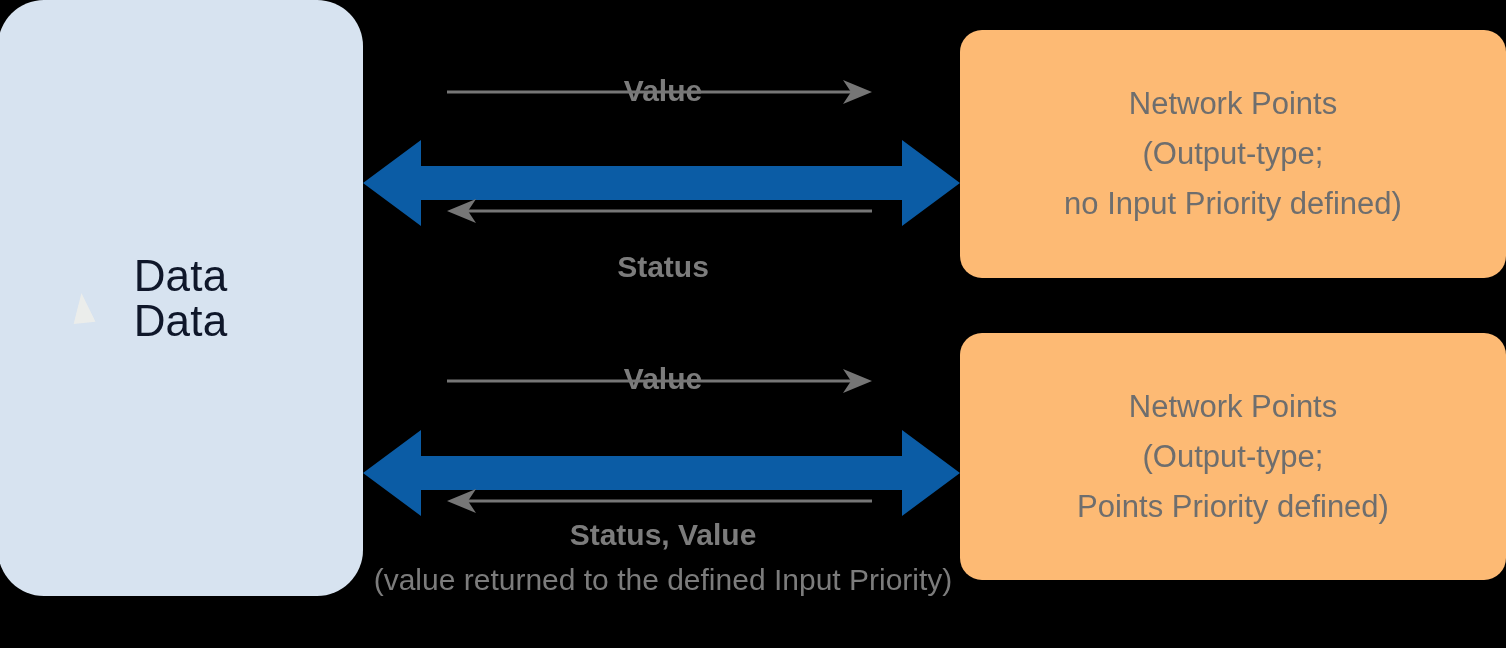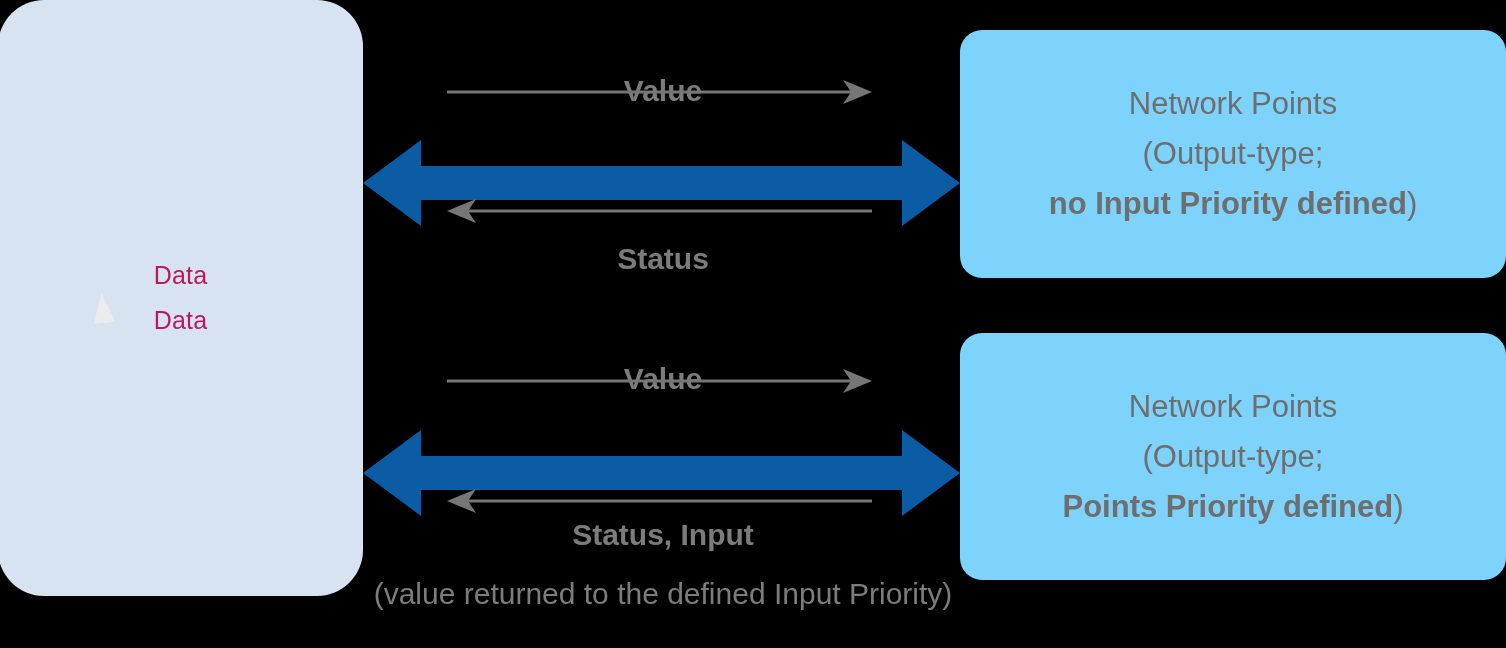--- a/index.html
+++ b/index.html
@@ -30,22 +30,22 @@
     left: -2px;
     top: 0px;
     width: 365px;
     height: 596px;
     background: #D7E3F0;
     border-radius: 46px;
   }
 
   .dp-label {
     position: relative;
-    color: #be185d;
-    font-size: 25px;
+    color: #0f172a;
+    font-size: 44px;
     line-height: 45px;
     font-weight: 400;
     letter-spacing: 0.2px;
   }
   .dp-line { display: block; }
 
   .dp-cursor {
     position: absolute;
     left: -62px;
     top: 40px;
@@ -54,33 +54,33 @@
     border-left: 11px solid transparent;
     border-right: 11px solid transparent;
     border-bottom: 30px solid #EFEFEA;
     opacity: 0.85;
     transform: rotate(-6deg);
   }
 
   .np-box {
     left: 960px;
     width: 546px;
-    background: #7dd3fc;
+    background: #fdba74;
     border-radius: 22px;
   }
   #network-box-top { top: 30px; height: 248px; }
   #network-box-bottom { top: 333px; height: 247px; }
 
   .np-label {
     color: #6E6E6E;
     font-size: 31px;
     line-height: 50px;
     font-weight: 400;
   }
-  .np-label b { font-weight: 700; color: #6E6E6E; }
+  .np-label b { font-weight: 400; color: #6E6E6E; }
 
   
   .arrow-group { position: absolute; left: 363px; width: 600px; }
   #arrow-group-top { top: 30px; }
   #arrow-group-bottom { top: 338px; }
 
   
   .blue-arrow {
     position: absolute;
     left: 0px;
@@ -110,31 +110,31 @@
     width: 600px;
     left: 0px;
     text-align: center;
     color: #7C7C7C;
     font-size: 30px;
     font-weight: 700;
     line-height: 38px;
     letter-spacing: 0px;
   }
   #caption-value-top { top: 42px; }
-  #caption-status-top { top: 210px; }
+  #caption-status-top { top: 218px; }
   #caption-value-bottom { top: 22px; }
   #caption-status-bottom { top: 178px; }
 
   .caption-sub {
     display: block;
     font-weight: 400;
     font-size: 30px;
     line-height: 44px;
     color: #7C7C7C;
-    margin-top: 18px;
+    margin-top: 4px;
   }
 </style>
 </head>
 <body>
 
 <div id="canvas">
 
   <div class="box" id="data-point-box">
     <div class="dp-label">
       <span class="dp-cursor"></span>
@@ -188,21 +188,21 @@
     </div>
 
     <div class="thin-arrow" id="thin-arrow-status-bottom">
       <svg viewBox="0 0 425 26" preserveAspectRatio="none">
         <line x1="15" y1="13" x2="425" y2="13" stroke="#767676" stroke-width="3"></line>
         <path d="M 0 13 L 29 1 L 21 13 L 29 25 Z" fill="#767676"></path>
       </svg>
     </div>
 
     <div class="caption" id="caption-status-bottom">
-      <span>Status, Input</span>
+      <span>Status, Value</span>
       <span class="caption-sub">(value returned to the defined Input Priority)</span>
     </div>
   </div>
 
   <div class="box np-box" id="network-box-top">
     <div class="np-label">
       <span>Network Points</span><br>
       <span>(Output-type;</span><br>
       <b>no Input Priority defined</b><span>)</span>
     </div>

